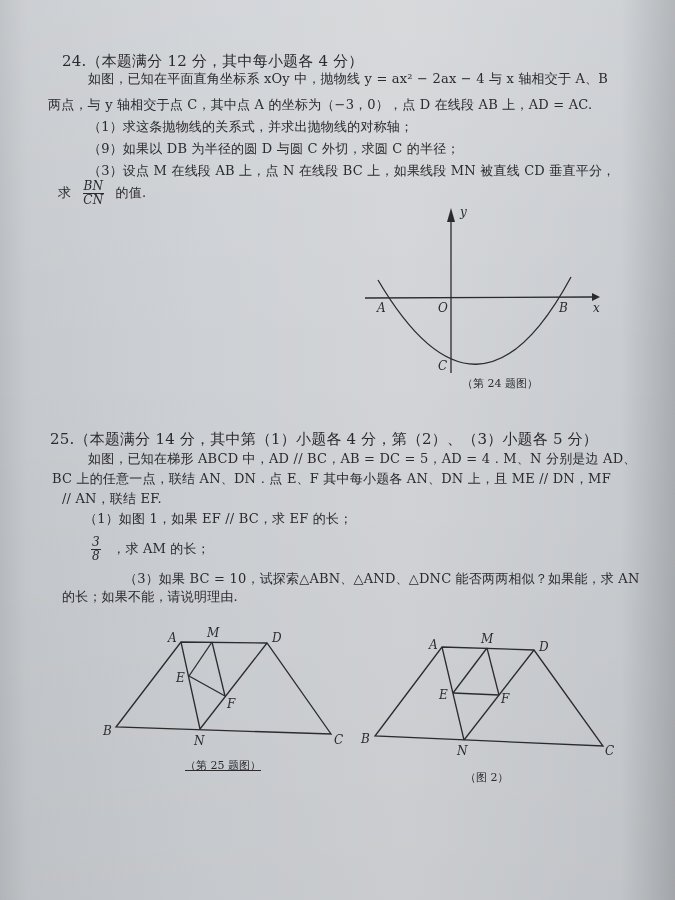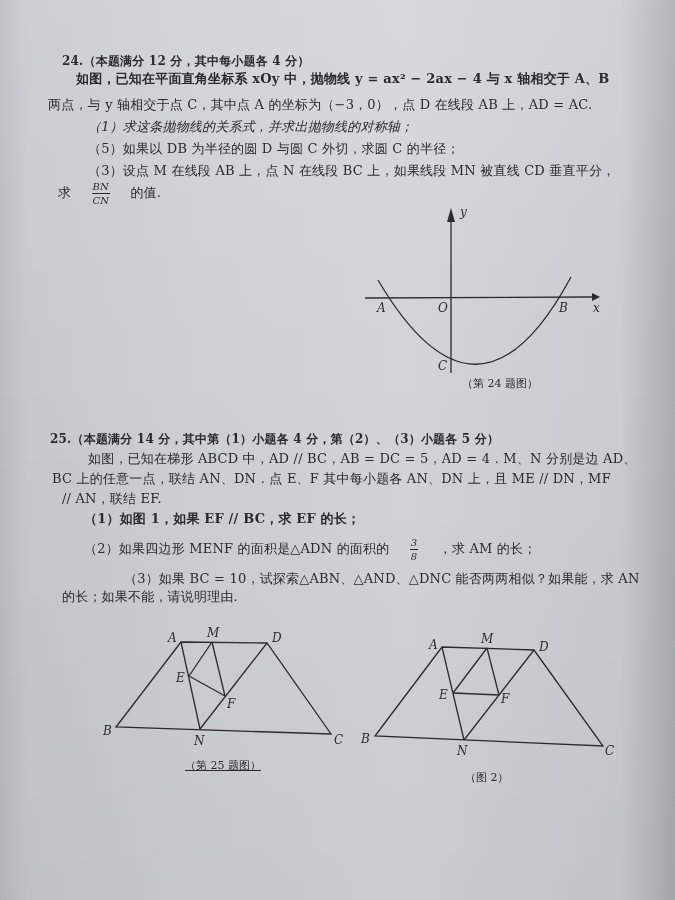--- a/index.html
+++ b/index.html
@@ -8,37 +8,37 @@
     background: linear-gradient(90deg, #b9bcc0 0%, #c6c9cd 4%, #cdd0d4 30%, #d2d4d7 60%, #c9ccd0 92%, #a9acb0 100%);
     font-family: "DejaVu Serif", "Liberation Serif", serif;
     color:#2b2b2e;
   }
   .page-shade {
     position:absolute; inset:0;
     background: linear-gradient(180deg, rgba(255,255,255,0.12) 0%, rgba(255,255,255,0) 40%, rgba(0,0,0,0.04) 100%);
     pointer-events:none;
   }
   .line { position:absolute; font-size:13px; line-height:18px; white-space:nowrap; letter-spacing:0.2px; }
-  .head { font-weight:bold; font-size:12px; }
-  .frac { display:inline-block; vertical-align:middle; text-align:center; font-style:italic; font-size:10px; line-height:13px; margin:0 16px; }
+  .head { font-weight:normal; font-size:15px; }
+  .frac { display:inline-block; vertical-align:middle; text-align:center; font-style:italic; font-size:12px; line-height:13px; margin:0 7px; }
   .frac span { display:block; }
   .frac .num { border-bottom:1px solid #2b2b2e; padding:0 1px; }
   svg text { font-family: "DejaVu Serif", "Liberation Serif", serif; }
   .caption { position:absolute; font-size:11px; white-space:nowrap; }
 </style>
 </head>
 <body>
 
 <div class="page-shade"></div>
 
 <div class="line head" style="left:62px; top:52px;">24.（本题满分 12 分，其中每小题各 4 分）</div>
-<div class="line" style="left:76px; top:70px;font-weight:bold;">如图，已知在平面直角坐标系 xOy 中，抛物线 y = ax² − 2ax − 4 与 x 轴相交于 A、B</div>
+<div class="line" style="left:88px; top:70px;">如图，已知在平面直角坐标系 xOy 中，抛物线 y = ax² − 2ax − 4 与 x 轴相交于 A、B</div>
 <div class="line" style="left:48px; top:96px;">两点，与 y 轴相交于点 C，其中点 A 的坐标为（−3，0），点 D 在线段 AB 上，AD = AC.</div>
-<div class="line" style="left:88px; top:118px;font-style:italic;">（1）求这条抛物线的关系式，并求出抛物线的对称轴；</div>
-<div class="line" style="left:88px; top:140px;">（5）如果以 DB 为半径的圆 D 与圆 C 外切，求圆 C 的半径；</div>
+<div class="line" style="left:88px; top:118px;">（1）求这条抛物线的关系式，并求出抛物线的对称轴；</div>
+<div class="line" style="left:88px; top:140px;">（9）如果以 DB 为半径的圆 D 与圆 C 外切，求圆 C 的半径；</div>
 <div class="line" style="left:88px; top:162px;">（3）设点 M 在线段 AB 上，点 N 在线段 BC 上，如果线段 MN 被直线 CD 垂直平分，</div>
 <div class="line" style="left:58px; top:180px;">
   <span>求</span>
   <span class="frac">
     <span class="num">BN</span>
     <span class="den">CN</span>
   </span>
   <span>的值.</span>
 </div>
 
@@ -58,23 +58,22 @@
     <text x="199" y="112">B</text>
     <text x="78" y="170">C</text>
   </g>
 </svg>
 <div class="caption" style="left:442px; top:376px;margin-left:20px;">（第 24 题图）</div>
 
 <div class="line head" style="left:50px; top:430px;">25.（本题满分 14 分，其中第（1）小题各 4 分，第（2）、（3）小题各 5 分）</div>
 <div class="line" style="left:88px; top:450px;">如图，已知在梯形 ABCD 中，AD // BC，AB = DC = 5，AD = 4．M、N 分别是边 AD、</div>
 <div class="line" style="left:52px; top:470px;">BC 上的任意一点，联结 AN、DN．点 E、F 其中每小题各 AN、DN 上，且 ME // DN，MF</div>
 <div class="line" style="left:62px; top:490px;">// AN，联结 EF.</div>
-<div class="line" style="left:84px; top:510px;font-weight:bold;">（1）如图 1，如果 EF // BC，求 EF 的长；</div>
+<div class="line" style="left:84px; top:510px;">（1）如图 1，如果 EF // BC，求 EF 的长；</div>
 <div class="line" style="left:84px; top:536px;">
-  <span>（2）如果四边形 MENF 的面积是△ADN 的面积的</span>
   <span class="frac">
     <span class="num">3</span>
     <span class="den">8</span>
   </span>
   <span>，求 AM 的长；</span>
 </div>
 <div class="line" style="left:84px; top:570px;margin-left:40px;">（3）如果 BC = 10，试探索△ABN、△AND、△DNC 能否两两相似？如果能，求 AN</div>
 <div class="line" style="left:62px; top:588px;text-align:center;">的长；如果不能，请说明理由.</div>
 
 <svg style="position:absolute; left:95px; top:620px;" width="260" height="140" viewBox="0 0 260 140">

